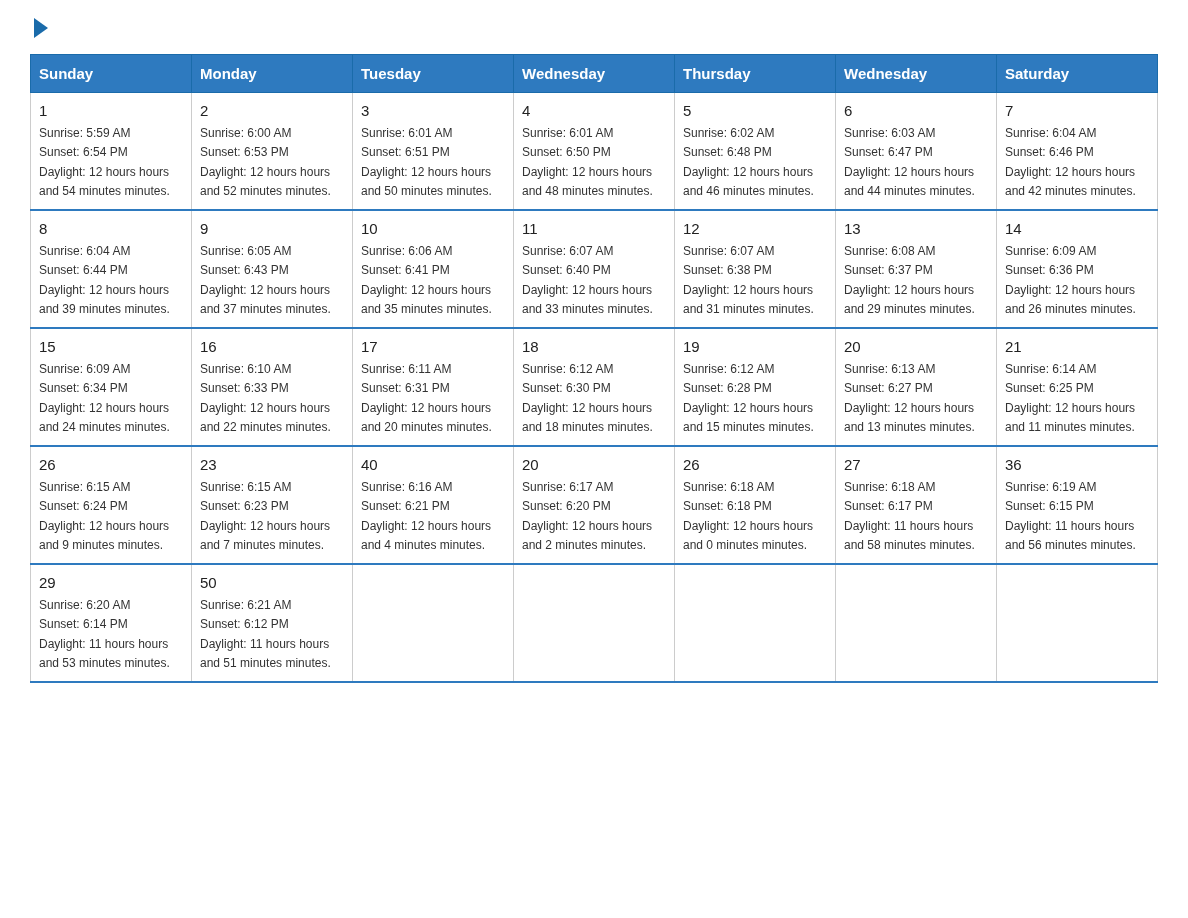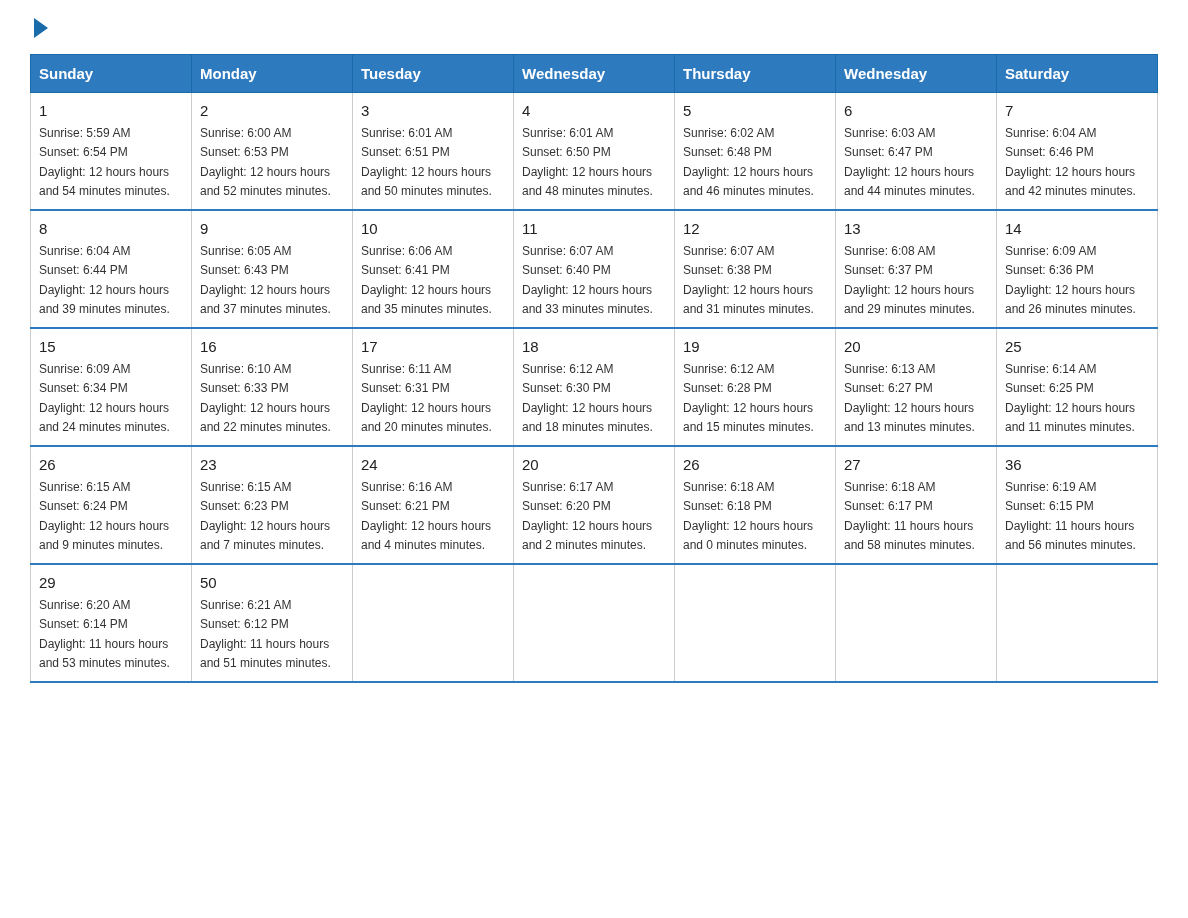--- a/index.html
+++ b/index.html
@@ -211,35 +211,35 @@
       </td>
         <td>
         <div class="day-number">19</div>
         <div class="day-info">Sunrise: 6:12 AM<br>Sunset: 6:28 PM<br>Daylight: 12 hours hours<br>and 15 minutes minutes.</div>
       </td>
         <td>
         <div class="day-number">20</div>
         <div class="day-info">Sunrise: 6:13 AM<br>Sunset: 6:27 PM<br>Daylight: 12 hours hours<br>and 13 minutes minutes.</div>
       </td>
         <td>
-        <div class="day-number">25</div>
+        <div class="day-number">21</div>
         <div class="day-info">Sunrise: 6:14 AM<br>Sunset: 6:25 PM<br>Daylight: 12 hours hours<br>and 11 minutes minutes.</div>
       </td>
       </tr>
       <tr>
         <td>
         <div class="day-number">26</div>
         <div class="day-info">Sunrise: 6:15 AM<br>Sunset: 6:24 PM<br>Daylight: 12 hours hours<br>and 9 minutes minutes.</div>
       </td>
         <td>
         <div class="day-number">23</div>
         <div class="day-info">Sunrise: 6:15 AM<br>Sunset: 6:23 PM<br>Daylight: 12 hours hours<br>and 7 minutes minutes.</div>
       </td>
         <td>
-        <div class="day-number">24</div>
+        <div class="day-number">40</div>
         <div class="day-info">Sunrise: 6:16 AM<br>Sunset: 6:21 PM<br>Daylight: 12 hours hours<br>and 4 minutes minutes.</div>
       </td>
         <td>
         <div class="day-number">20</div>
         <div class="day-info">Sunrise: 6:17 AM<br>Sunset: 6:20 PM<br>Daylight: 12 hours hours<br>and 2 minutes minutes.</div>
       </td>
         <td>
         <div class="day-number">26</div>
         <div class="day-info">Sunrise: 6:18 AM<br>Sunset: 6:18 PM<br>Daylight: 12 hours hours<br>and 0 minutes minutes.</div>
       </td>

